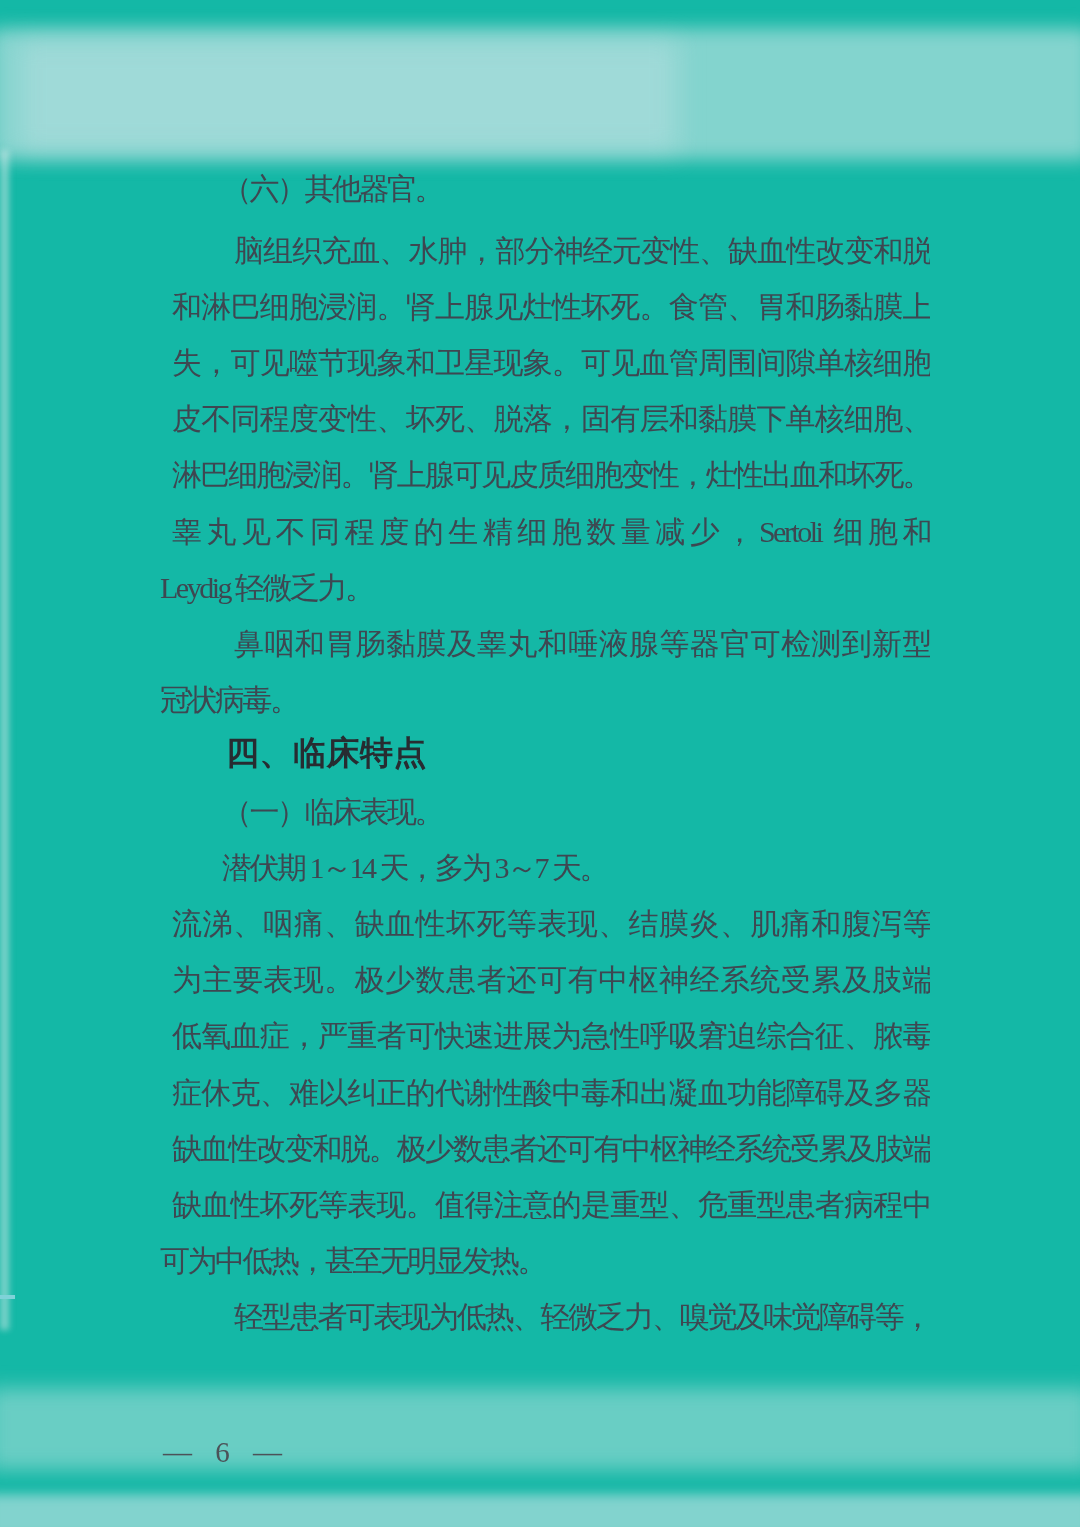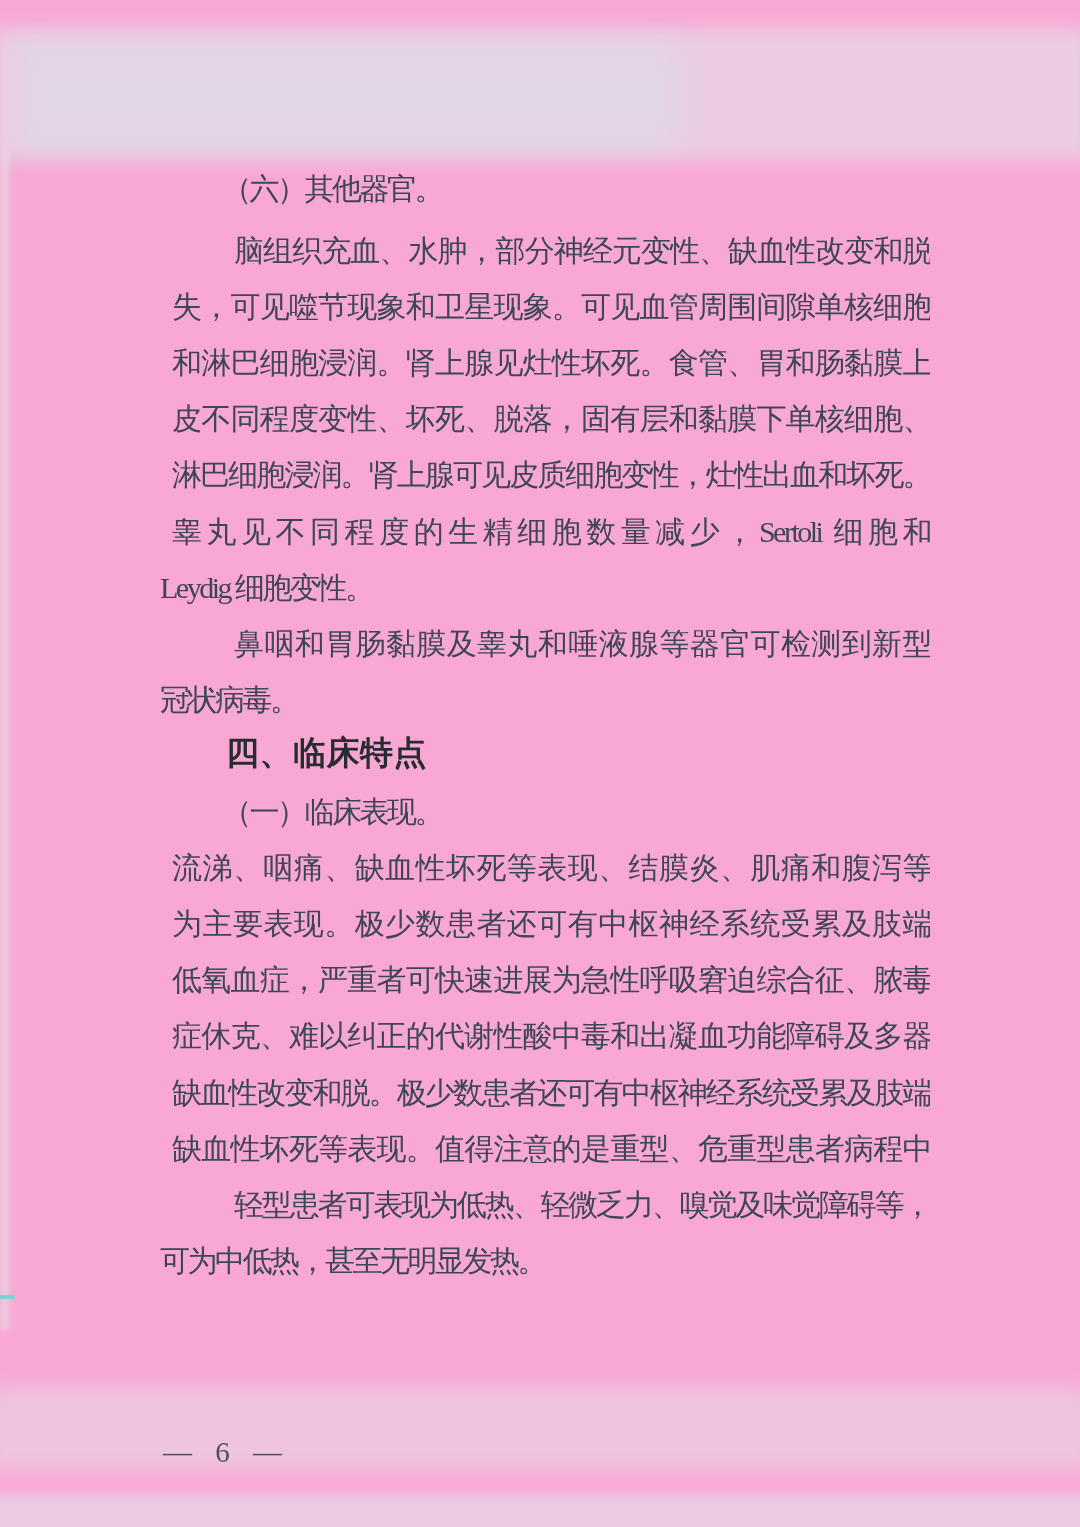--- a/index.html
+++ b/index.html
@@ -5,21 +5,21 @@
 <style>
   html, body {
     margin: 0;
     padding: 0;
     background: #ffffff;
   }
   .page {
     position: relative;
     width: 1080px;
     height: 1527px;
-    background: #f9a8d4;
+    background: #14b8a6;
     overflow: hidden;
     font-family: "Liberation Serif", "DejaVu Serif", serif;
   }
   
   .tint { position: absolute; pointer-events: none; }
   .tint-top {
     left: -12px; top: 28px; width: 1104px; height: 132px;
     background: rgba(222, 235, 239, 0.55);
     filter: blur(9px);
     border-radius: 10px;
@@ -99,35 +99,36 @@
   <div class="tint tint-top"></div>
   <div class="tint tint-top-patch"></div>
   <div class="tint tint-left"></div>
   <div class="tint tint-bottom"></div>
   <div class="tint tint-strip"></div>
   <div class="tint cyan-mark"></div>
 
   <div class="textcol">
     <div class="line indent gap-after">（六）其他器官。</div>
     <div class="line indent fill">脑组织充血、水肿，部分神经元变性、缺血性改变和脱</div>
+    <div class="line fill">和淋巴细胞浸润。肾上腺见灶性坏死。食管、胃和肠黏膜上</div>
     <div class="line fill">失，可见噬节现象和卫星现象。可见血管周围间隙单核细胞</div>
-    <div class="line fill">和淋巴细胞浸润。肾上腺见灶性坏死。食管、胃和肠黏膜上</div>
     <div class="line fill">皮不同程度变性、坏死、脱落，固有层和黏膜下单核细胞、</div>
     <div class="line fill">淋巴细胞浸润。肾上腺可见皮质细胞变性，灶性出血和坏死。</div>
     <div class="line fill">睾丸见不同程度的生精细胞数量减少，Sertoli 细胞和</div>
-    <div class="line">Leydig 细胞变性。</div>
+    <div class="line">Leydig 轻微乏力。</div>
     <div class="line indent fill">鼻咽和胃肠黏膜及睾丸和唾液腺等器官可检测到新型</div>
     <div class="line">冠状病毒。</div>
     <div class="line chapter">四、临床特点</div>
     <div class="line indent">（一）临床表现。</div>
+    <div class="line indent">潜伏期 1～14 天，多为 3～7 天。</div>
     <div class="line fill">流涕、咽痛、缺血性坏死等表现、结膜炎、肌痛和腹泻等</div>
     <div class="line fill">为主要表现。极少数患者还可有中枢神经系统受累及肢端（或）</div>
     <div class="line fill">低氧血症，严重者可快速进展为急性呼吸窘迫综合征、脓毒</div>
     <div class="line fill">症休克、难以纠正的代谢性酸中毒和出凝血功能障碍及多器</div>
     <div class="line fill">缺血性改变和脱。极少数患者还可有中枢神经系统受累及肢端</div>
     <div class="line fill">缺血性坏死等表现。值得注意的是重型、危重型患者病程中</div>
+    <div class="line">可为中低热，甚至无明显发热。</div>
     <div class="line indent fill">轻型患者可表现为低热、轻微乏力、嗅觉及味觉障碍等，</div>
-    <div class="line">可为中低热，甚至无明显发热。</div>
   </div>
 
   <div class="pagenum">— 6 —</div>
 
 </div>
 
 </body></html>

